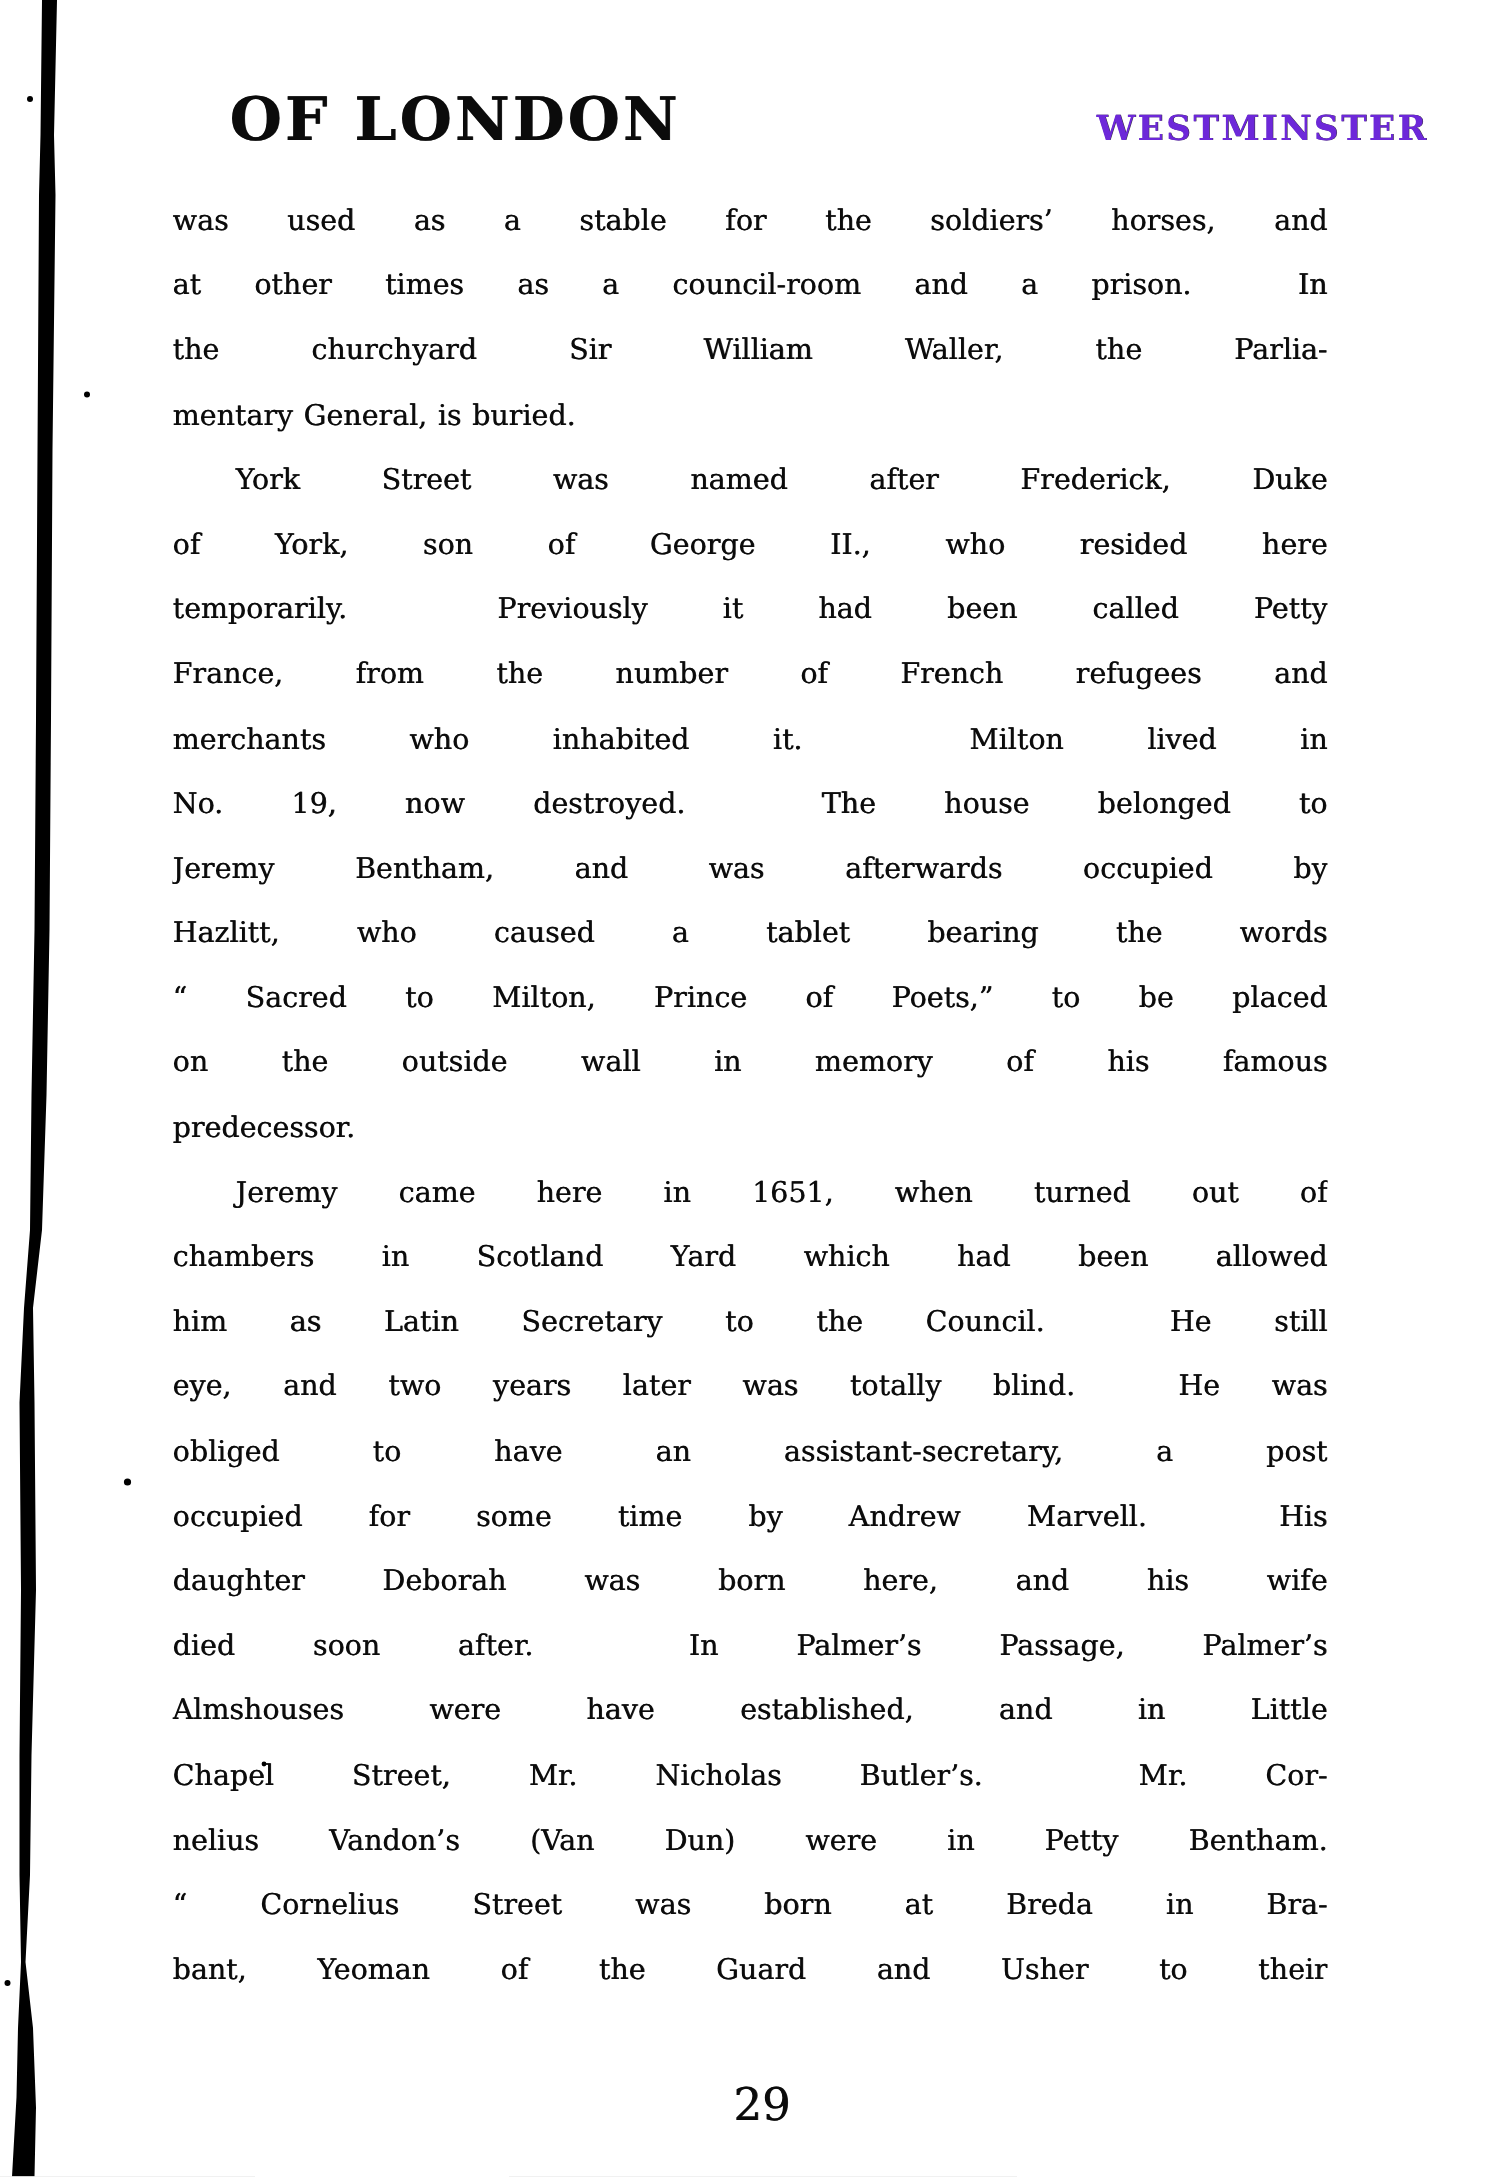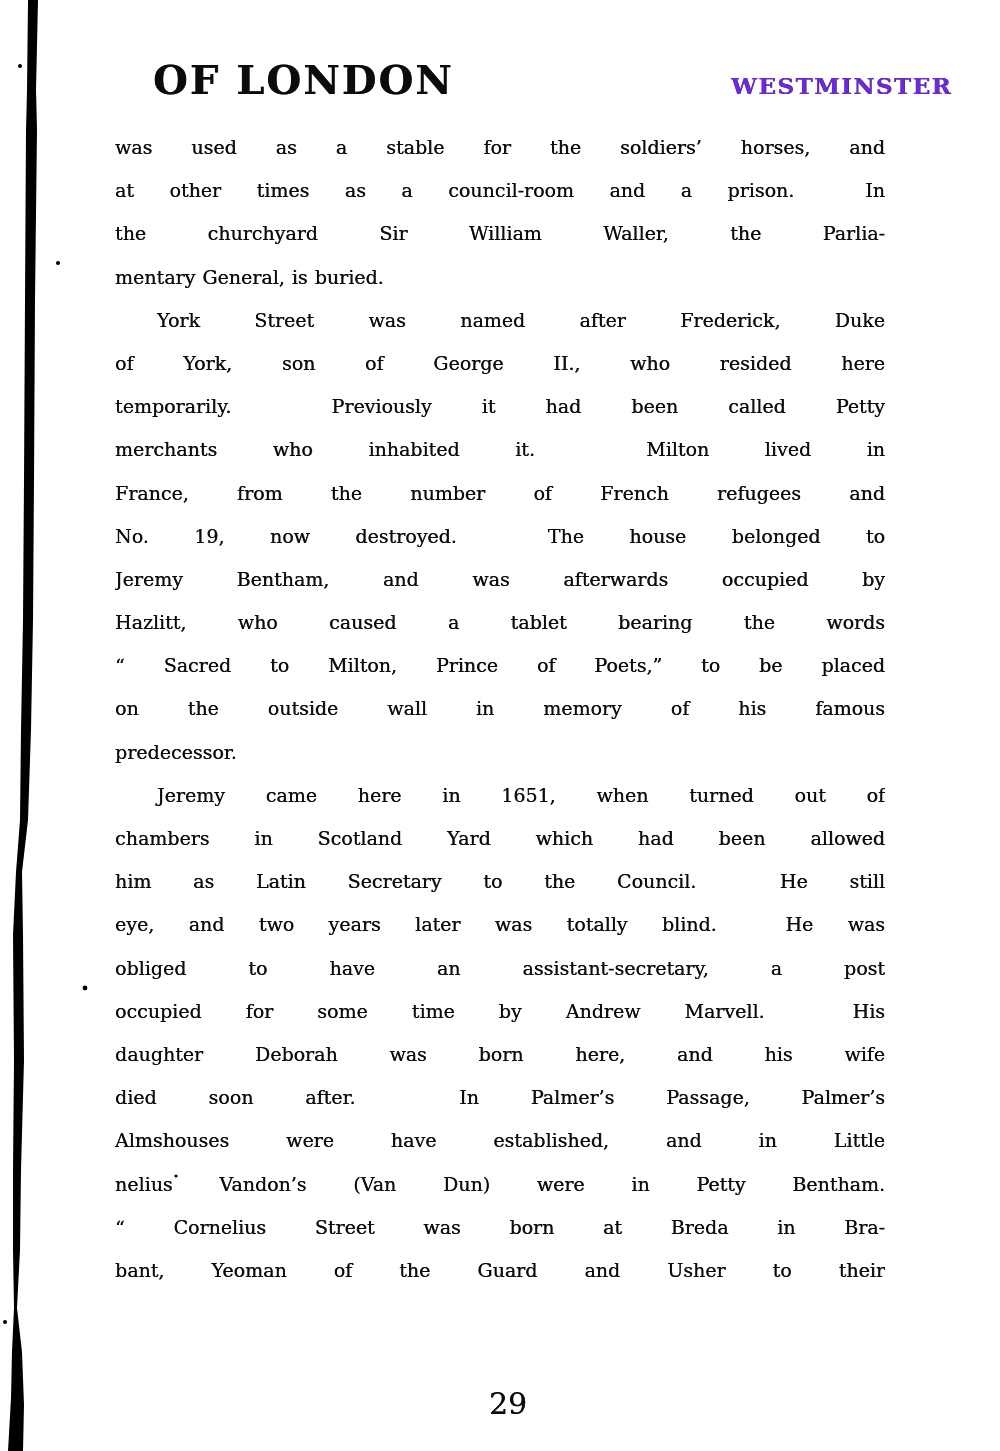--- a/index.html
+++ b/index.html
@@ -70,37 +70,38 @@
   <div class="header-right">WESTMINSTER</div>
 
   <div class="body-text">
     <div class="line">was used as a stable for the soldiers’ horses, and</div>
     <div class="line">at other times as a council-room and a prison.&nbsp; In</div>
     <div class="line">the churchyard Sir William Waller, the Parlia-</div>
     <div class="line para-end">mentary General, is buried.</div>
     <div class="line indent">York Street was named after Frederick, Duke</div>
     <div class="line">of York, son of George II., who resided here</div>
     <div class="line">temporarily.&nbsp; Previously it had been called Petty</div>
+    <div class="line">France, from the number of French refugees and</div>
     <div class="line">merchants who inhabited it.&nbsp; Milton lived in</div>
-    <div class="line">France, from the number of French refugees and</div>
     <div class="line">No. 19, now destroyed.&nbsp; The house belonged to</div>
     <div class="line">Jeremy Bentham, and was afterwards occupied by</div>
     <div class="line">Hazlitt, who caused a tablet bearing the words</div>
     <div class="line">“ Sacred to Milton, Prince of Poets,” to be placed</div>
     <div class="line">on the outside wall in memory of his famous</div>
     <div class="line para-end">predecessor.</div>
     <div class="line indent">Jeremy came here in 1651, when turned out of</div>
     <div class="line">chambers in Scotland Yard which had been allowed</div>
     <div class="line">him as Latin Secretary to the Council.&nbsp; He still</div>
     <div class="line">eye, and two years later was totally blind.&nbsp; He was</div>
     <div class="line">obliged to have an assistant-secretary, a post</div>
     <div class="line">occupied for some time by Andrew Marvell.&nbsp; His</div>
     <div class="line">daughter Deborah was born here, and his wife</div>
     <div class="line">died soon after.&nbsp; In Palmer’s Passage, Palmer’s</div>
     <div class="line">Almshouses were have established, and in Little</div>
+    <div class="line">Chapel Street, Mr. Nicholas Butler’s.&nbsp; Mr. Cor-</div>
     <div class="line">nelius Vandon’s (Van Dun) were in Petty Bentham.</div>
     <div class="line">“ Cornelius Street was born at Breda in Bra-</div>
     <div class="line">bant, Yeoman of the Guard and Usher to their</div>
   </div>
 
   <div class="page-number">29</div>
 
 </div>
 
 </body></html>

